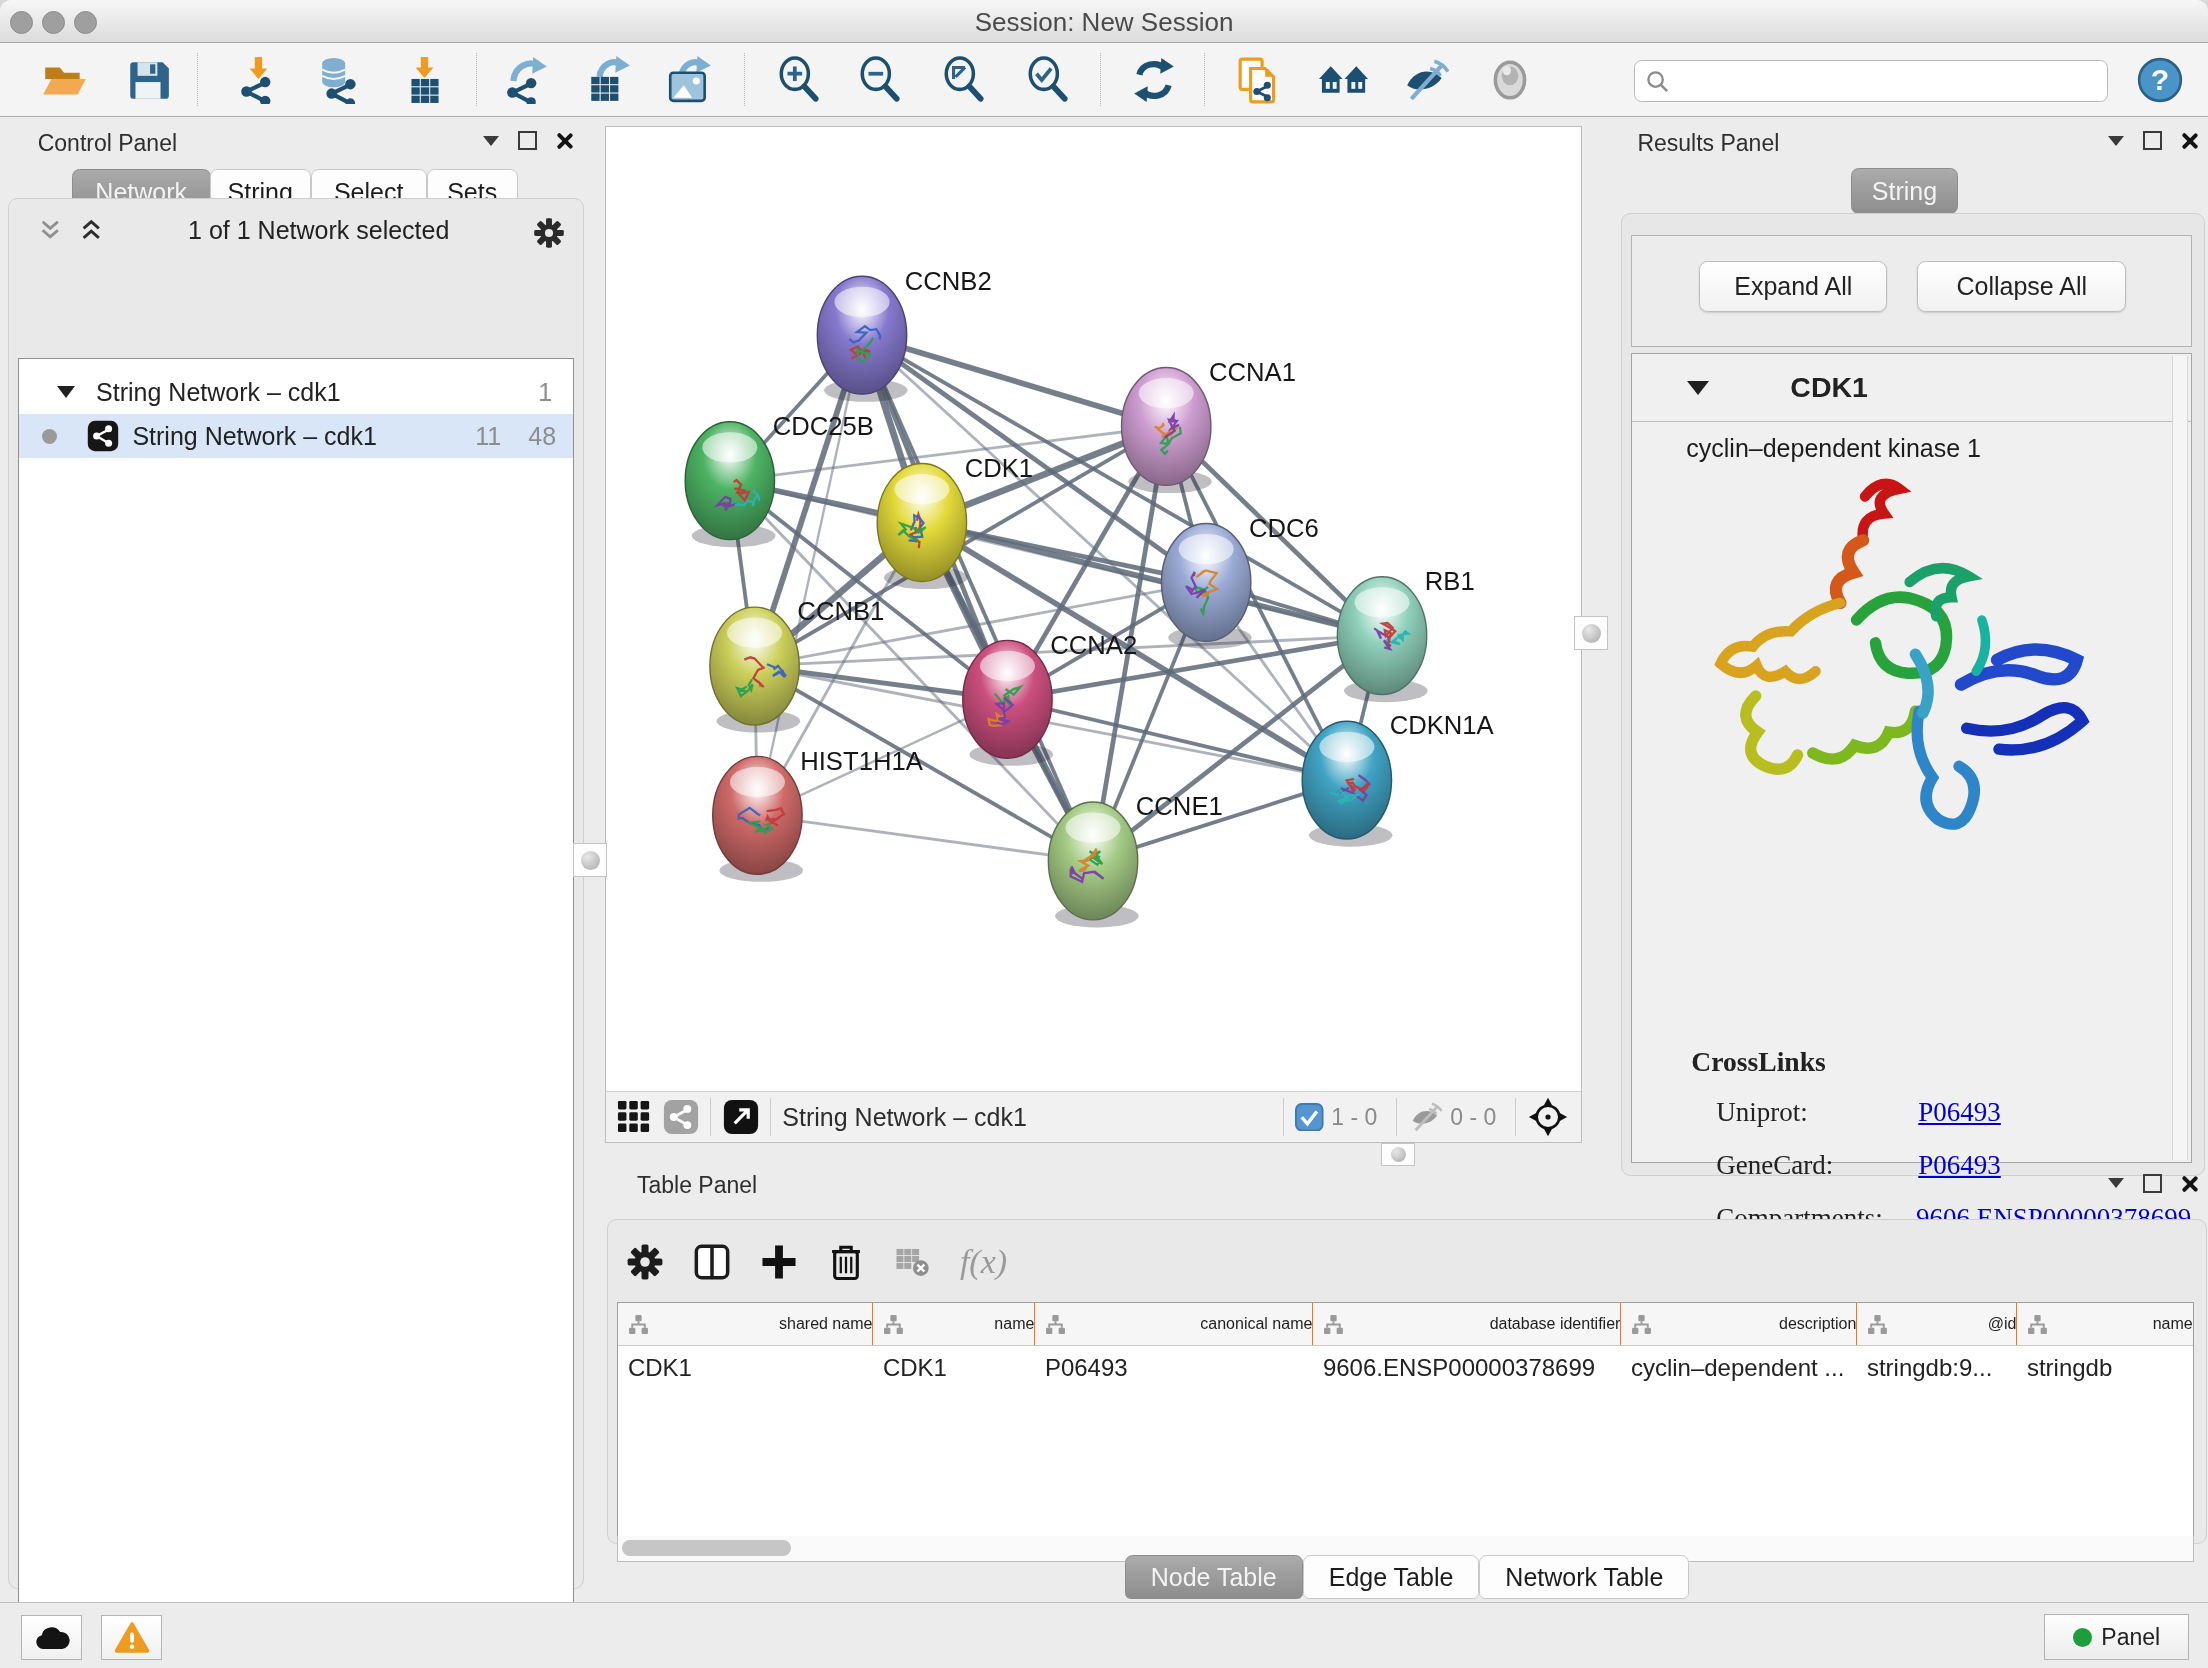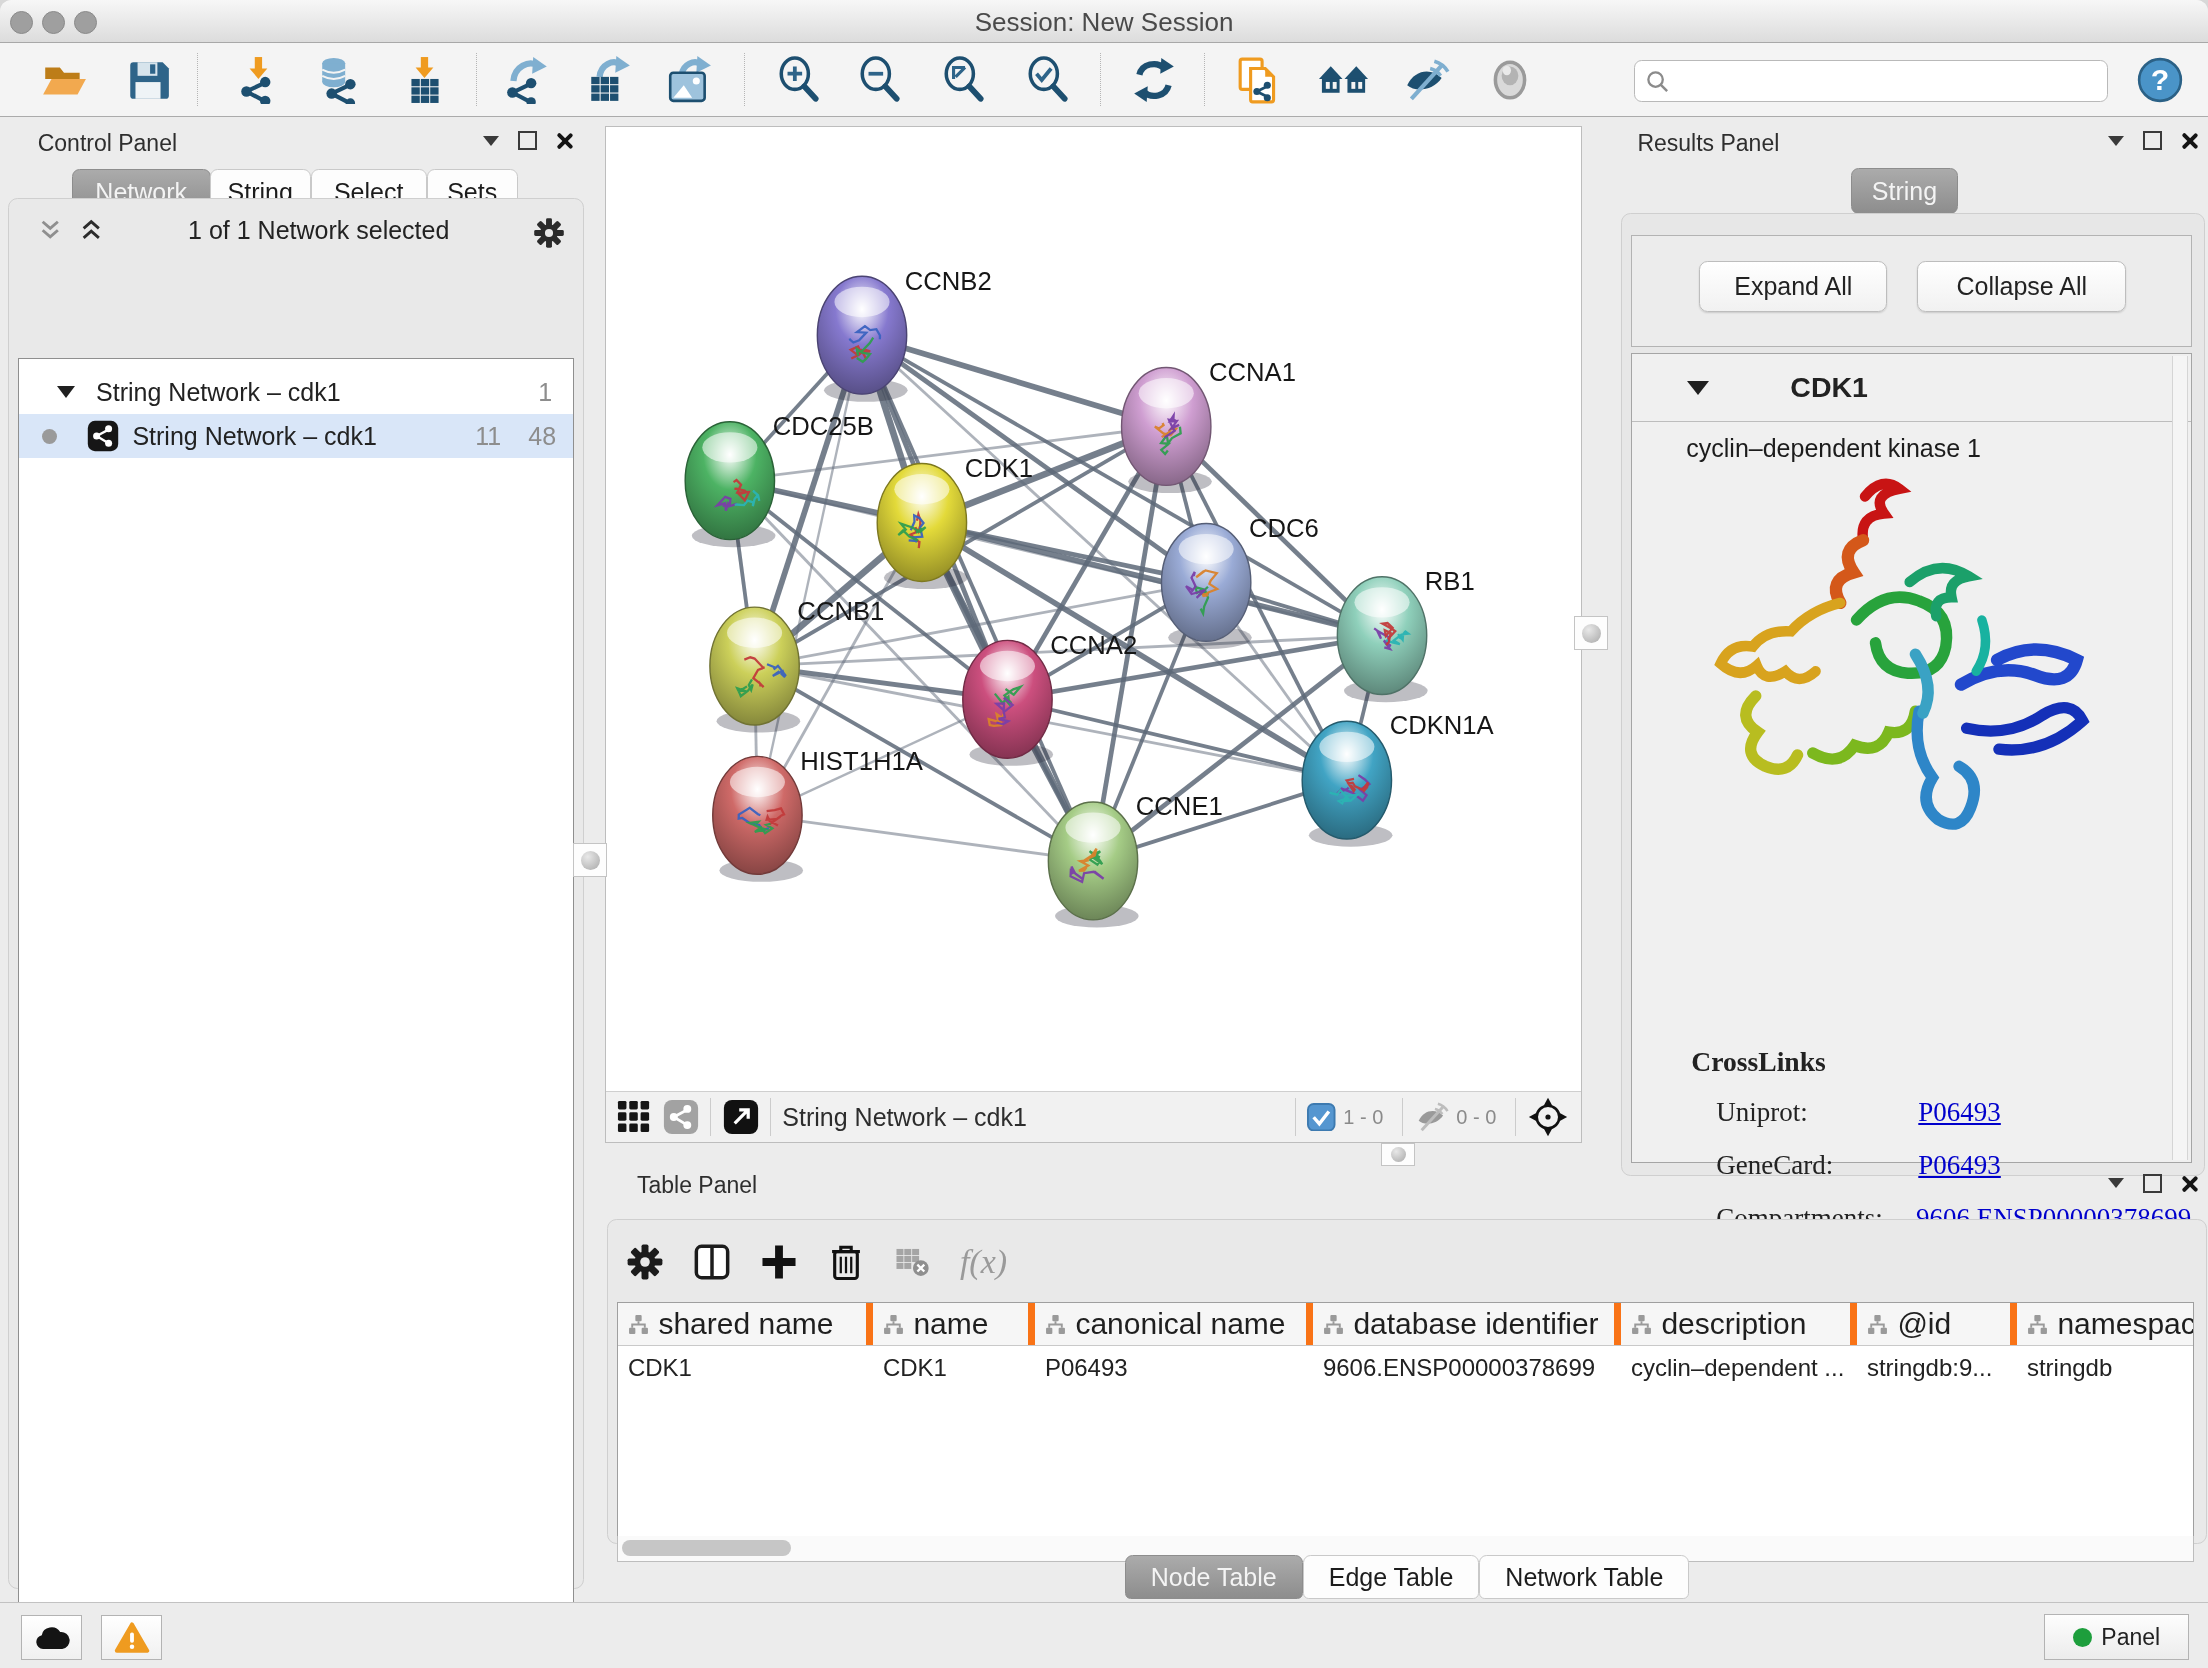--- a/index.html
+++ b/index.html
@@ -49,21 +49,21 @@
   .treerow .cnt{color:#8d8d8d;}
   #cp-row2{background:#d9e6f8;}
   
   #netpanel{position:absolute;left:605px;top:126px;width:977px;height:1017px;
             background:#fff;border:1px solid #bdbdbd;box-sizing:border-box;}
   #net-svg{position:absolute;left:0;top:0;}
   #net-toolbar{position:absolute;left:0;bottom:0;width:100%;height:50px;background:#f1f1f1;
             border-top:1px solid #cfcfcf;display:flex;align-items:center;}
   .ntdiv{width:1px;height:38px;background:#cccccc;margin:0 11.4px;}
   #net-toolbar .ttl{font-size:25px;color:#2d2d2d;}
-  #net-toolbar .cnts{font-size:20px;color:#8a8a8a;margin:0 7.6px;}
+  #net-toolbar .cnts{font-size:23px;color:#8a8a8a;margin:0 7.6px;}
   
   #rpanel{position:absolute;left:1617px;top:120px;width:592px;height:1042px;}
   #rp-inner{position:absolute;left:3.8px;top:93px;width:582px;height:961px;background:#e7e7e7;
             border:1px solid #cfcfcf;border-radius:9.5px;}
   #rp-btnbox{position:absolute;left:9.5px;top:21px;width:559px;height:110px;background:#ececec;
             border:1px solid #b3b3b3;}
   .rbtn{position:absolute;top:25px;height:49px;border:1px solid #bdbdbd;border-radius:8.6px;
         background:linear-gradient(#ffffff,#f1f1f1);font-size:25px;display:flex;
         align-items:center;justify-content:center;box-shadow:0 1px 1.9px rgba(0,0,0,.15);}
   #rp-cdk{position:absolute;left:9.5px;top:139px;width:559px;height:808px;background:#f0f0f0;
@@ -83,21 +83,21 @@
   
   #tpanel{position:absolute;left:605px;top:1170px;width:1604px;height:431px;}
   #tp-inner{position:absolute;left:1.9px;top:49px;width:1598px;height:323px;background:#e9e9e9;
             border:1px solid #cfcfcf;border-radius:9.5px;}
   #tp-toolbar{position:absolute;left:17px;top:15px;height:53px;display:flex;gap:27px;align-items:center;}
   #tp-table{position:absolute;left:9.5px;top:82px;width:1575px;height:234px;background:#fff;
             border:1px solid #9f9f9f;overflow:hidden;}
   #t-head{display:flex;height:42px;background:#f6f6f6;border-bottom:1px solid #c9c9c9;}
   .tcell{box-sizing:border-box;display:flex;align-items:center;padding-left:9.5px;overflow:hidden;
          white-space:nowrap;flex:0 0 auto;}
-  .th{font-size:30px;color:#1f1f1f;border-right:7px solid #f97316;gap:9.5px;justify-content:flex-start;}
+  .th{font-size:16px;color:#1f1f1f;border-right:1px solid #f97316;gap:9.5px;justify-content:space-between;}
   .colicon{width:21px;height:21px;fill:#9a9a9a;flex:0 0 auto;}
   #t-row{display:flex;height:44px;background:#fff;font-size:24px;}
   #t-hscroll{position:absolute;left:9.5px;top:316px;width:1575px;height:25px;background:#fafafa;
          border:1px solid #bdbdbd;border-top:none;}
   #t-thumb{position:absolute;left:3.8px;top:3.8px;width:169px;height:16px;background:#c6c6c6;border-radius:8.6px;}
   #tp-tabs{position:absolute;left:0;top:385px;width:100%;display:flex;justify-content:center;}
   #tp-tabs .tab{position:relative;padding:0 25px;height:44px;}
   
   .grip{position:absolute;width:32px;height:32px;background:#fdfdfd;border:1px solid #c4c4c4;
         display:flex;align-items:center;justify-content:center;}

